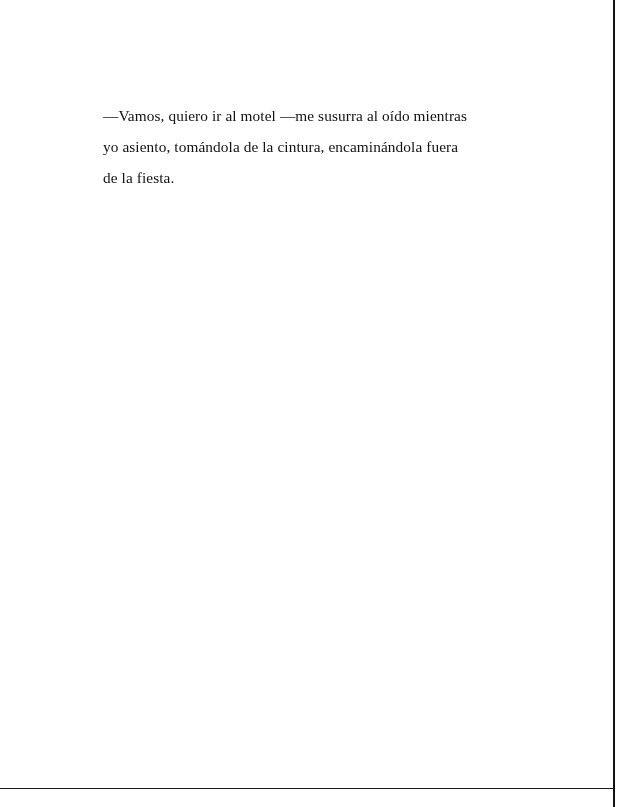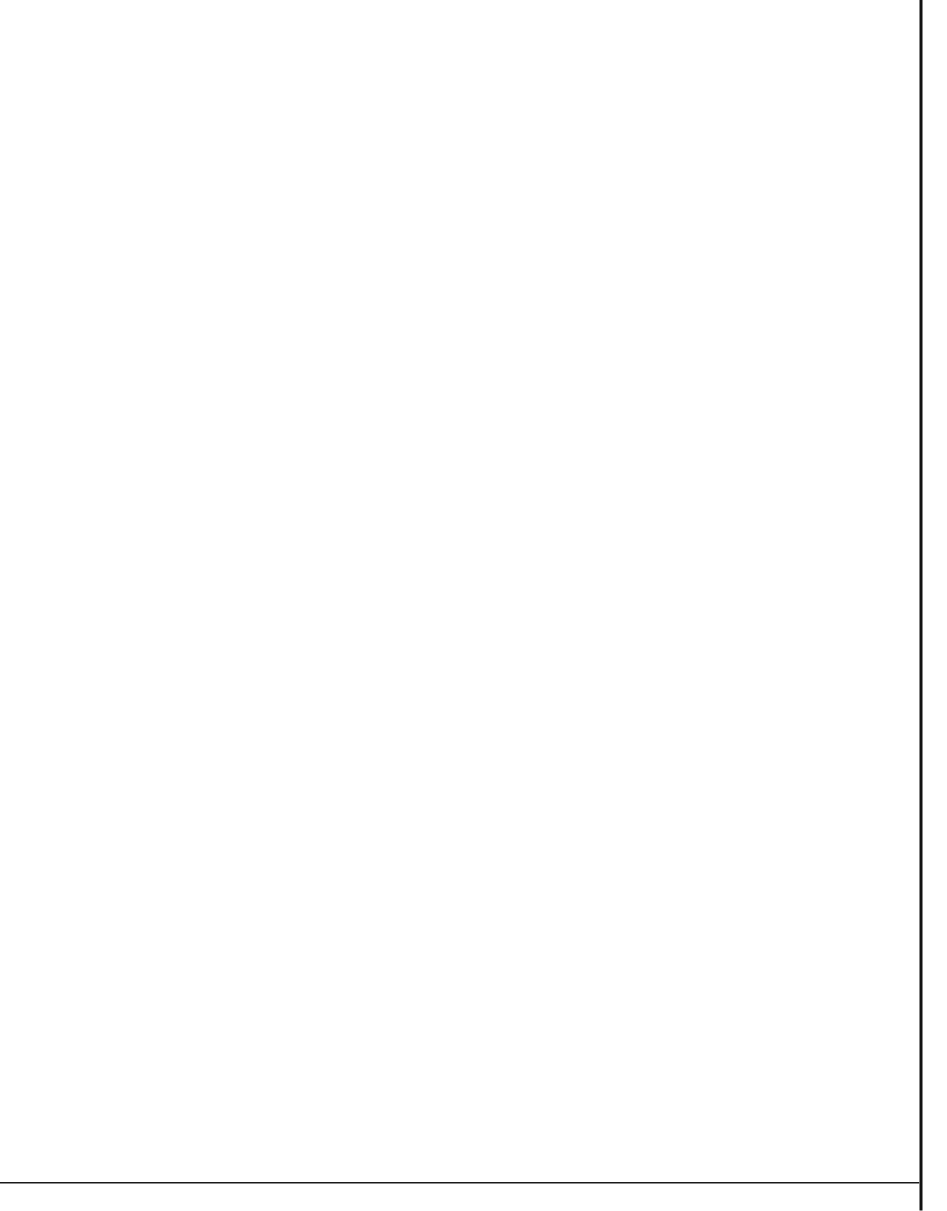--- a/index.html
+++ b/index.html
@@ -60,20 +60,23 @@
     text-align: left;
     letter-spacing: 0.1px;
     white-space: pre-wrap;
   }
 </style>
 </head>
 <body>
 
 <div class="page">
 
+  <div class="text-block">
+    <p class="para">—Vamos, quiero ir al motel —me susurra al oído mientras yo asiento, tomándola de la cintura, encaminándola fuera de la fiesta.</p>
+  </div>
 
   <div class="bottom-rule"></div>
 
   <div class="right-edge-band">
     <div class="rule"></div>
   </div>
 
 </div>
 
 </body></html>

